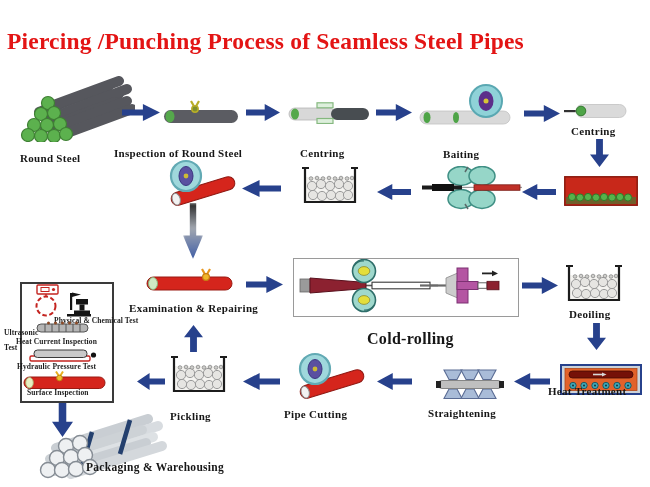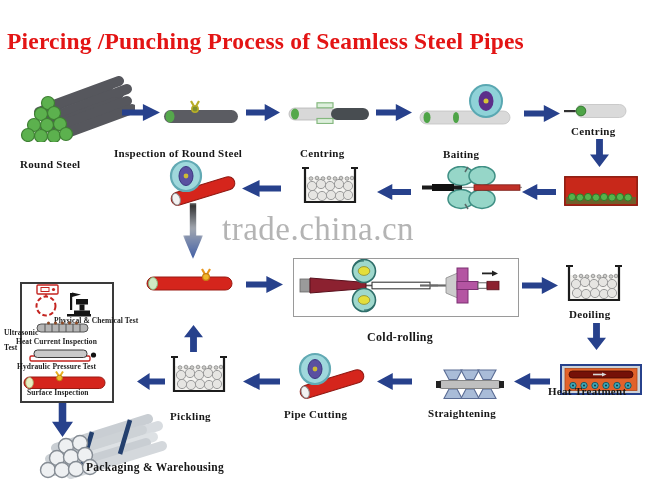--- a/index.html
+++ b/index.html
@@ -46,21 +46,21 @@
         <circle cx="39" cy="37" r="6.5"></circle>
       <circle cx="19" cy="49" r="6.5"></circle>
         <circle cx="32" cy="49" r="6.5"></circle>
         <circle cx="45" cy="48" r="6.5"></circle>
       <circle cx="13" cy="59" r="6.5"></circle>
         <circle cx="26" cy="60" r="6.5"></circle>
         <circle cx="39" cy="60" r="6.5"></circle>
         <circle cx="51" cy="58" r="6.5"></circle>
     </g>
   </svg>
-  <div class="lbl" style="left:20px;top:158px">Round Steel</div>
+  <div class="lbl" style="left:20px;top:152px">Round Steel</div>
 
   <div class="arrow ar" style="left:122px;top:104px;width:38px;height:17px"></div>
 
   <svg class="abs" style="left:162px;top:99px" width="78" height="26" viewBox="0 0 78 26">
     <rect x="2" y="11" width="74" height="13" rx="6.5" fill="#5b5c62"></rect>
     <ellipse cx="8" cy="17.5" rx="4.5" ry="6" fill="#55a84b"></ellipse>
     <path d="M29,2 L33,9 L37,2" fill="none" stroke="#b9ae28" stroke-width="2.2"></path>
     <circle cx="33" cy="10" r="3.2" fill="#7f8f2e" stroke="#b9ae28" stroke-width="1.5"></circle>
   </svg>
   <div class="lbl" style="left:114px;top:147px">Inspection of Round Steel</div>
@@ -169,28 +169,28 @@
       <rect x="12" y="27.5" width="66" height="13" rx="6.5" fill="#d5251c" stroke="#8f1812" stroke-width="1"></rect>
       <ellipse cx="17" cy="34" rx="4" ry="6" fill="#f2f2f2" stroke="#8a8a8a" stroke-width="1"></ellipse>
     </g>
     <circle cx="28" cy="19" r="15" fill="#9fd8dc" stroke="#62aab4" stroke-width="2.2"></circle>
     <ellipse cx="28" cy="19" rx="7" ry="9.5" fill="#5a50a0" stroke="#3c3480" stroke-width="1"></ellipse>
     <circle cx="28" cy="19" r="2.4" fill="#cdbb35"></circle>
   </svg>
 
   <div class="blur-arrow"></div>
 
-  <div class="wm">trade.china.cn</div>
 
   <svg class="abs" style="left:145px;top:268px" width="90" height="26" viewBox="0 0 90 26">
     <rect x="2" y="9" width="85" height="13" rx="6.5" fill="#d5251c" stroke="#9a1a12" stroke-width="1"></rect>
     <ellipse cx="8" cy="15.5" rx="4.5" ry="6" fill="#cfe8c4" stroke="#86b278" stroke-width="1"></ellipse>
     <path d="M57,1 L61,8 L65,1" fill="none" stroke="#e8961c" stroke-width="2.2"></path>
     <circle cx="61" cy="9" r="3.4" fill="#f0b62a" stroke="#c87c14" stroke-width="1.2"></circle>
   </svg>
+  <div class="lbl" style="left:129px;top:302px">Examination &amp; Repairing</div>
 
   <div class="arrow au" style="left:184px;top:325px;width:19px;height:27px"></div>
   <div class="arrow ar" style="left:246px;top:276px;width:37px;height:17px"></div>
 
   <div class="box" style="left:293px;top:258px;width:224px;height:57px"></div>
   <svg class="abs" style="left:294px;top:259px" width="222" height="55" viewBox="0 0 222 55">
     <rect x="8" y="25.7" width="136" height="1.6" fill="#555"></rect>
     <rect x="6" y="20" width="10" height="13" fill="#9a9a9a" stroke="#666" stroke-width="0.8"></rect>
     <polygon points="16,19 72,23.5 72,29.5 16,34" fill="#8c2130" stroke="#58101c" stroke-width="1"></polygon>
     <circle cx="70" cy="12" r="11.5" fill="#9fd8cc" stroke="#2e6e6a" stroke-width="1.6"></circle>
@@ -202,21 +202,21 @@
     <rect x="78" y="23.2" width="58" height="6.6" fill="#fff" stroke="#3a3a3a" stroke-width="1.1"></rect>
     <rect x="126" y="25.4" width="34" height="2.2" fill="#6a6a6a"></rect>
     <polygon points="152,19 166,13 166,40 152,34" fill="#cccccc" stroke="#8a8a8a" stroke-width="0.8"></polygon>
     <rect x="163" y="9" width="11" height="35" fill="#b455a2" stroke="#7c3172" stroke-width="1"></rect>
     <rect x="163" y="22.5" width="21" height="8" fill="#b455a2" stroke="#7c3172" stroke-width="1"></rect>
     <rect x="184" y="23.8" width="9" height="5.5" fill="#fff" stroke="#555" stroke-width="0.9"></rect>
     <rect x="193" y="22.3" width="12" height="8.5" fill="#8c2130" stroke="#58101c" stroke-width="0.8"></rect>
     <rect x="188" y="13.5" width="10" height="1.8" fill="#222"></rect>
     <polygon points="198,11.5 204,14.4 198,17.3" fill="#222"></polygon>
   </svg>
-  <div class="lbl" style="left:367px;top:330px;font-size:12px">Cold-rolling</div>
+  <div class="lbl" style="left:367px;top:330px;font-size:16px">Cold-rolling</div>
 
   <div class="arrow ar" style="left:522px;top:277px;width:36px;height:17px"></div>
 
   <svg class="abs" style="left:566px;top:264px" width="56" height="38" viewBox="0 0 56 38">
     <rect x="4" y="11" width="48" height="24" fill="#f4f3f0"></rect>
     <g fill="#e6e5e2" stroke="#9a9a9a" stroke-width="1">
       <circle cx="11" cy="29" r="4.6"></circle>
         <circle cx="20" cy="30" r="4.6"></circle>
         <circle cx="29" cy="29" r="4.6"></circle>
         <circle cx="38" cy="30" r="4.6"></circle>

